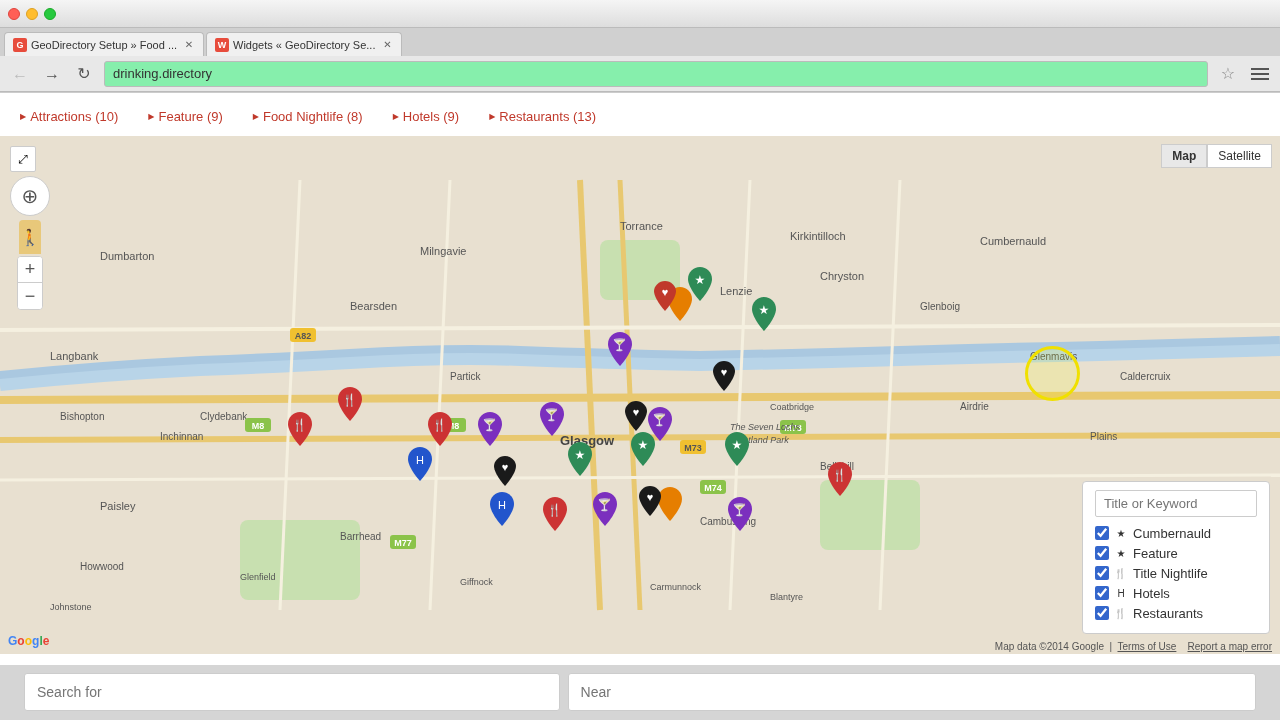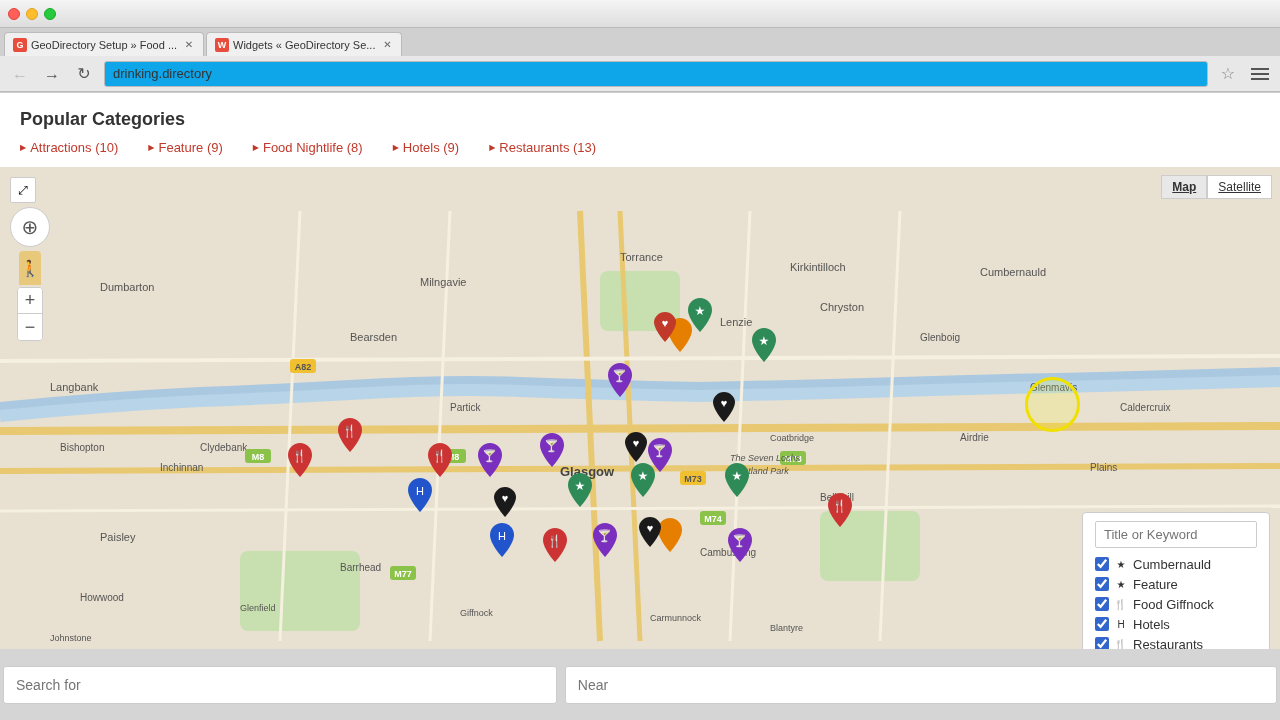--- a/index.html
+++ b/index.html
@@ -71,21 +71,21 @@
       background: none; border: none; cursor: pointer;
       font-size: 16px; color: #555;
       display: flex; align-items: center; justify-content: center;
     }
     .nav-btn.disabled { color: #bbb; }
     .address-bar {
       flex: 1;
       height: 26px;
       border: 1px solid #bbb;
       border-radius: 3px;
-      background: #0ea5e9;
+      background: #86efac;
       padding: 0 8px;
       font-size: 13px;
       color: #333;
       display: flex;
       align-items: center;
     }
     .star-icon {
       width: 24px; height: 24px;
       display: flex; align-items: center; justify-content: center;
       font-size: 16px; color: #888;
@@ -162,21 +162,20 @@
       gap: 0;
       z-index: 10;
     }
     .map-type-btn {
       padding: 4px 10px;
       background: white;
       border: 1px solid #ccc;
       font-size: 12px;
       cursor: pointer;
       color: #333;
-      text-decoration: underline;
     }
     .map-type-btn.active {
       background: #e8e8e8;
       font-weight: bold;
     }
 
     
     .filter-panel {
       position: absolute;
       bottom: 20px;
@@ -244,25 +243,24 @@
       background: rgba(255,255,0,0.15);
       z-index: 15;
     }
 
     
     .bottom-search-bar {
       position: absolute;
       bottom: 0;
       left: 0;
       right: 0;
-      height: 72px;
+      height: 56px;
       background: #d5d5d5;
       display: flex;
-      align-items: center;
-      padding: 8px 3px;
+      padding: 8px 24px;
       gap: 8px;
       z-index: 20;
     }
     .search-input-field {
       flex: 1;
       height: 38px;
       border: 1px solid #ccc;
       border-radius: 3px;
       background: white;
       padding: 0 12px;
@@ -332,21 +330,20 @@
       <span></span>
         <span></span>
         <span></span>
     </div>
   </div>
 </div>
 
 <div class="page-content">
 
   <div class="popular-categories">
-    <h2>Popular Categories</h2>
     <div class="categories-list">
       <div class="category-item">
         <span>Attractions (10)</span>
       </div>
       <div class="category-item">
         <span>Feature (9)</span>
       </div>
       <div class="category-item">
         <span>Food Nightlife (8)</span>
       </div>
@@ -617,21 +614,21 @@
         <span>Cumbernauld</span>
       </div>
       <div class="filter-item">
         <input type="checkbox" class="filter-checkbox" checked="" style="">
         <span class="filter-cat-icon">★</span>
         <span>Feature</span>
       </div>
       <div class="filter-item">
         <input type="checkbox" class="filter-checkbox" checked="" style="">
         <span class="filter-cat-icon">🍴</span>
-        <span>Food Giffnock</span>
+        <span>Title Nightlife</span>
       </div>
       <div class="filter-item">
         <input type="checkbox" class="filter-checkbox" checked="" style="">
         <span class="filter-cat-icon">H</span>
         <span>Hotels</span>
       </div>
       <div class="filter-item">
         <input type="checkbox" class="filter-checkbox" checked="" style="">
         <span class="filter-cat-icon">🍴</span>
         <span>Restaurants</span>

